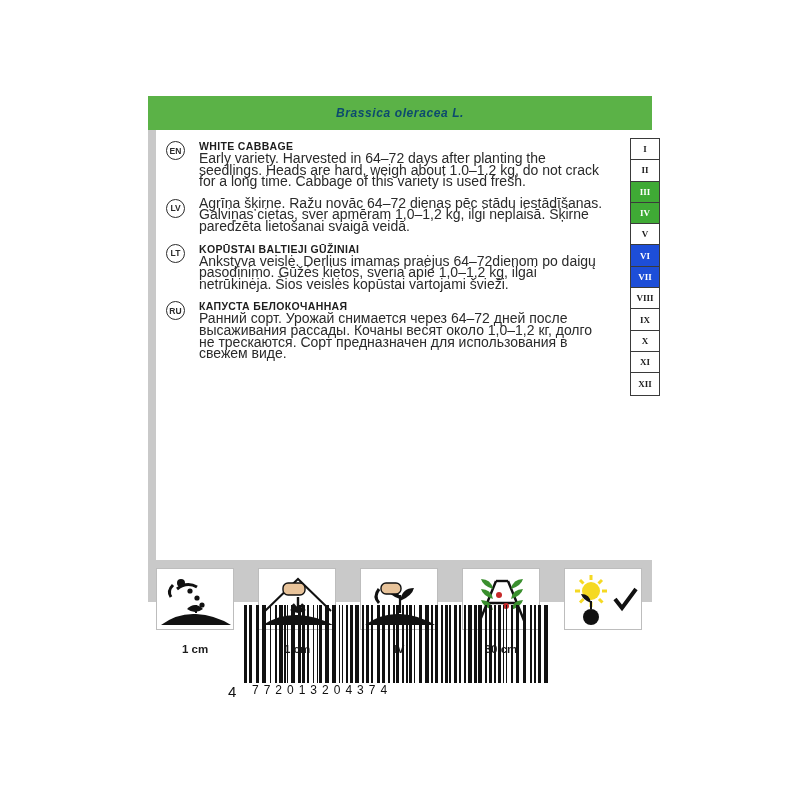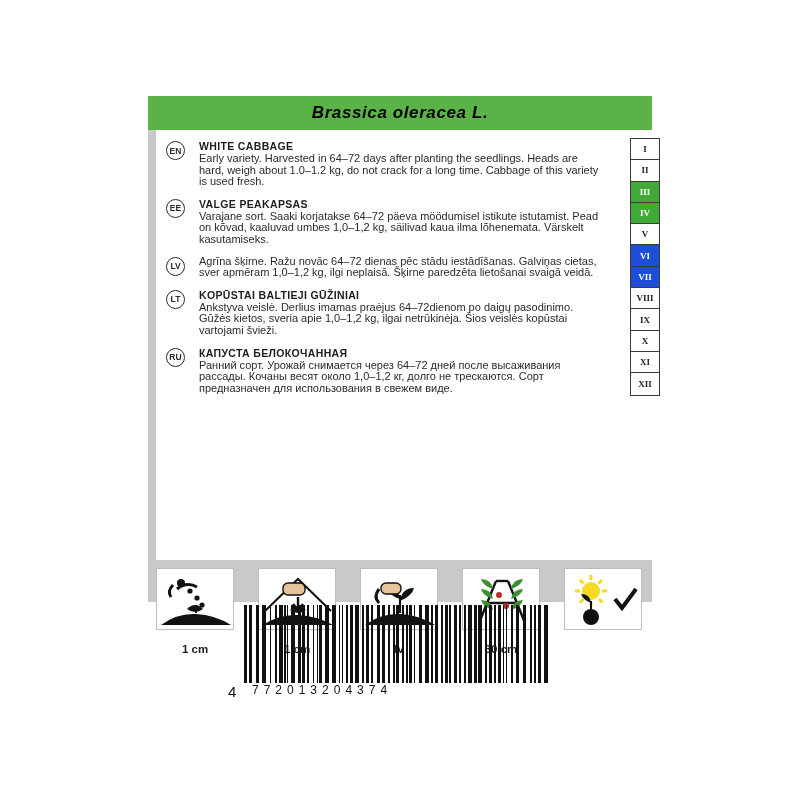--- a/index.html
+++ b/index.html
@@ -11,21 +11,21 @@
   .packet{
     position:absolute;left:148px;top:96px;width:504px;height:506px;
     background:#c9c9c9;
   }
   .title-bar{
     position:absolute;left:0;top:0;width:100%;height:34px;
     background:#5bb247;
     display:flex;align-items:center;justify-content:center;
   }
   .title-bar .tname{
-    color:#000000;font-size:17px;font-weight:bold;letter-spacing:.6px;
+    color:#0c4a6e;font-size:12px;font-weight:bold;letter-spacing:.6px;
     font-style:italic;
   }
   .white-area{
     position:absolute;left:8px;top:34px;width:488px;height:430px;
     background:#ffffff;
     padding-left:24px;
   }
   
   .langs{position:absolute;left:10px;top:10px;width:440px;}
   .lang{position:relative;margin-bottom:10px;padding-left:33px;}
@@ -34,21 +34,21 @@
     border:1.4px solid #2b2b2b;color:#2b2b2b;
     font-size:8.5px;font-weight:bold;
     display:flex;align-items:center;justify-content:center;
     box-sizing:border-box;
   }
   .lang h3{
     margin:0 0 1px 0;font-size:10.5px;font-weight:bold;color:#1d1d1d;
     letter-spacing:.35px;
   }
   .lang p{
-    margin:0;font-size:11px;line-height:11.6px;color:#2a2a2a;
+    margin:0;font-size:14px;line-height:11.6px;color:#2a2a2a;
     max-width:420px;
   }
   
   .months{
     position:absolute;right:8px;top:8px;width:30px;
     border:1px solid #3a3a3a;
     box-sizing:border-box;
   }
   .m{
     height:21.3px;border-bottom:1px solid #3a3a3a;
@@ -100,25 +100,20 @@
   <div class="white-area">
 
     <div class="langs">
 
       <div class="lang">
         <span class="badge">EN</span>
         <h3>WHITE CABBAGE</h3>
         <p>Early variety. Harvested in 64–72 days after planting the seedlings. Heads are hard, weigh about 1.0–1.2 kg, do not crack for a long time. Cabbage of this variety is used fresh.</p>
       </div>
 
-      <div class="lang">
-        <span class="badge">EE</span>
-        <h3>VALGE PEAKAPSAS</h3>
-        <p>Varajane sort. Saaki korjatakse 64–72 päeva möödumisel istikute istutamist. Pead on kõvad,   kaaluvad umbes 1,0–1,2 kg, säilivad kaua ilma lõhenemata. Värskelt kasutamiseks.</p>
-      </div>
 
       <div class="lang">
         <span class="badge">LV</span>
         <p>Agrīna šķirne. Ražu novāc 64–72 dienas pēc stādu iestādīšanas. Galviņas cietas, sver apmēram 1,0–1,2 kg, ilgi neplaisā. Šķirne paredzēta lietošanai svaigā veidā.</p>
       </div>
 
       <div class="lang">
         <span class="badge">LT</span>
         <h3>KOPŪSTAI BALTIEJI GŪŽINIAI</h3>
         <p>Ankstyva veislė. Derlius imamas praėjus 64–72dienom po daigų pasodinimo. Gūžės kietos, sveria apie 1,0–1,2 kg, ilgai netrūkinėja. Šios veislės kopūstai vartojami švieži.</p>

